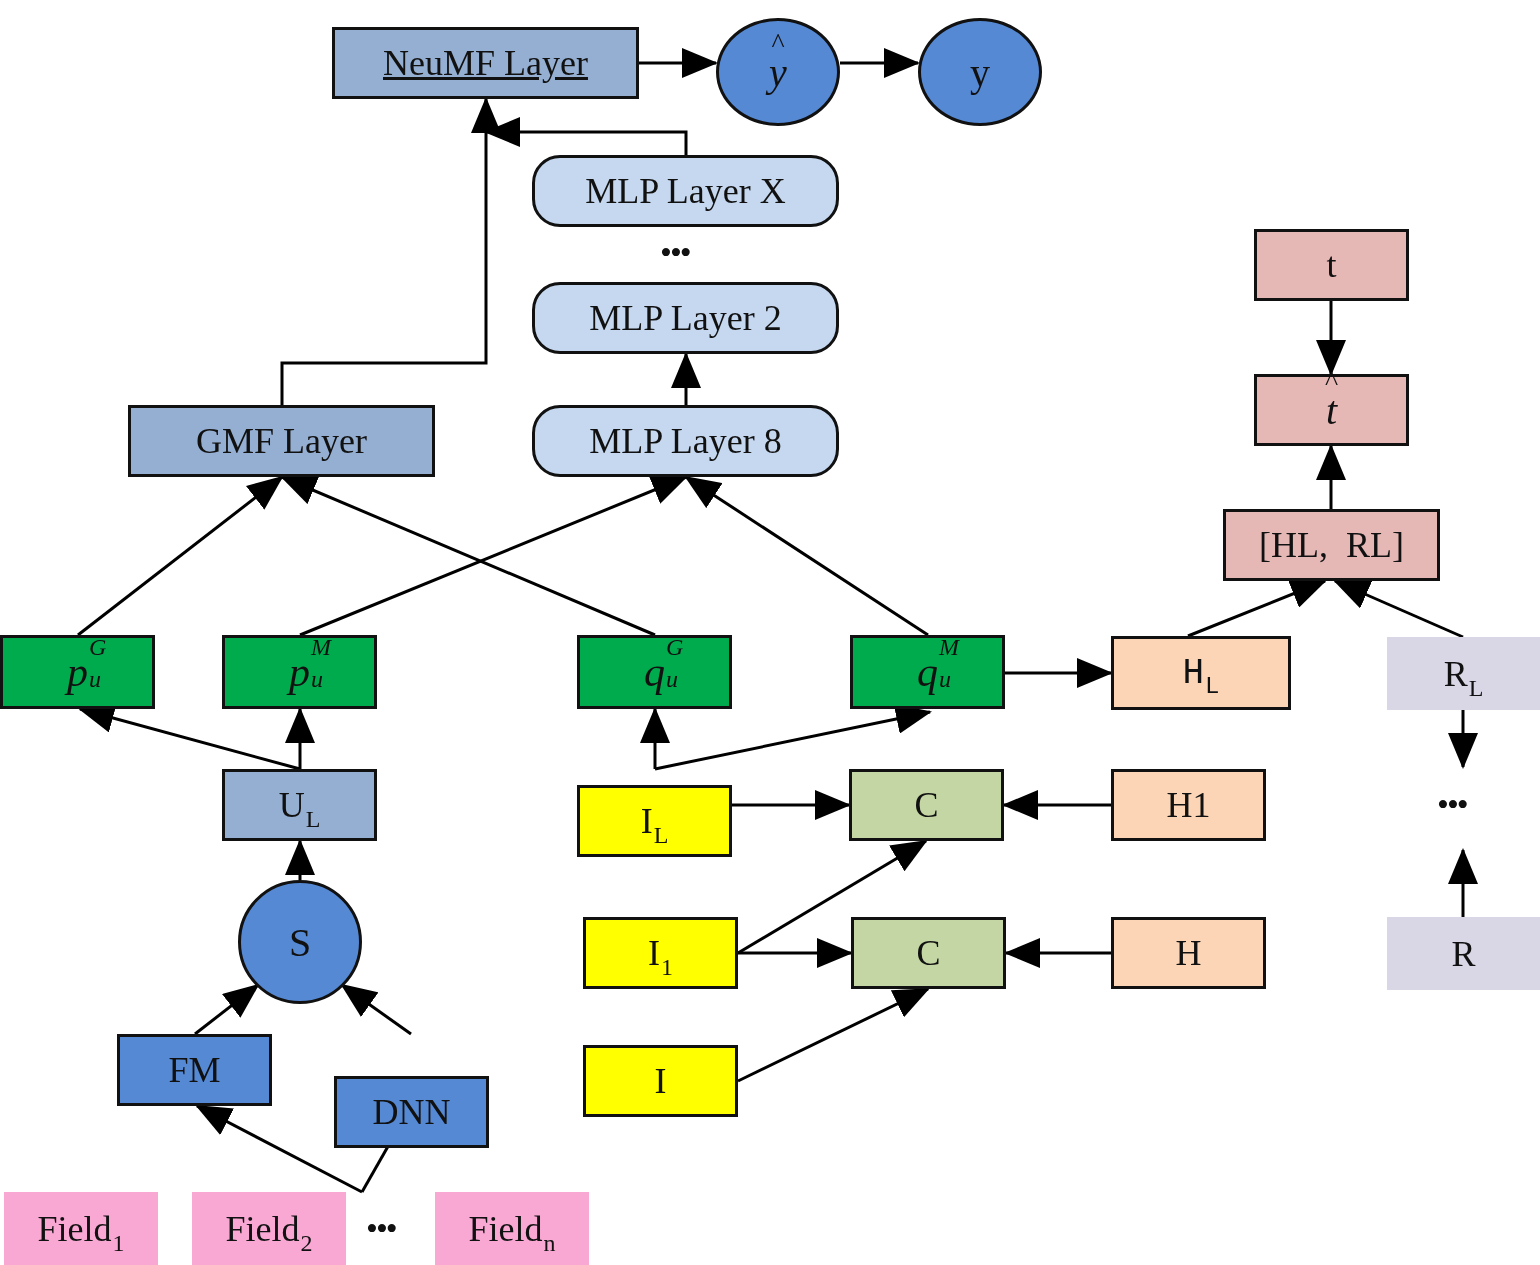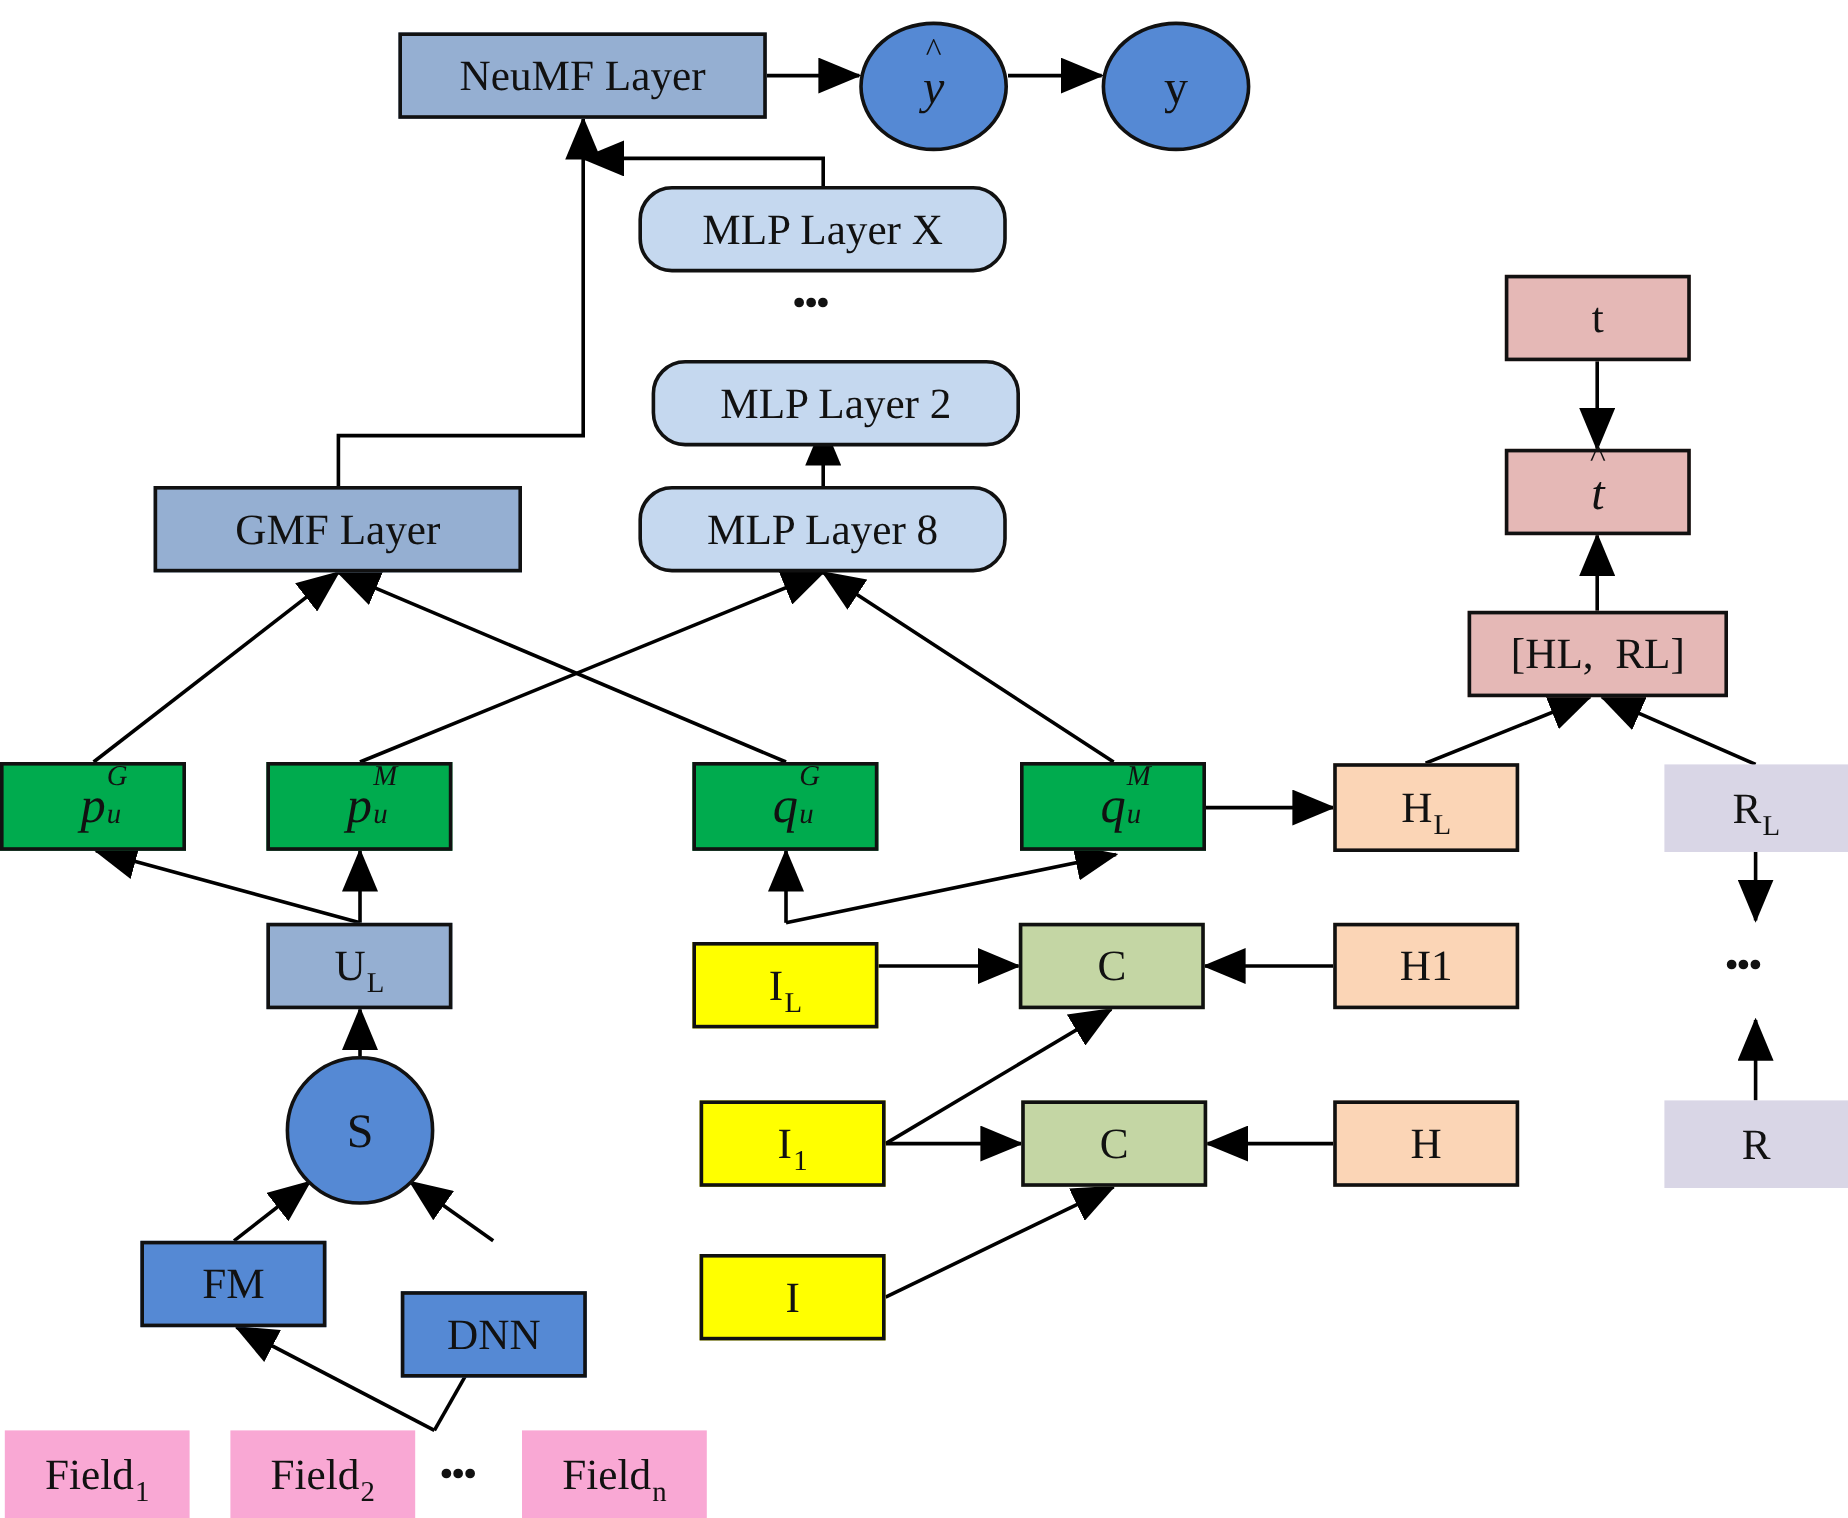--- a/index.html
+++ b/index.html
@@ -68,35 +68,35 @@
       <polyline points="1111,953 1006,953" fill="none" stroke="#000" stroke-width="3" marker-end="url(#ahb)"></polyline>
       <polyline points="738,1081 928,989" fill="none" stroke="#000" stroke-width="3" marker-end="url(#ahb)"></polyline>
       <polyline points="1188,636 1325,581" fill="none" stroke="#000" stroke-width="3" marker-end="url(#ahb)"></polyline>
       <polyline points="1463,637 1335,581" fill="none" stroke="#000" stroke-width="3" marker-end="url(#ahb)"></polyline>
       <polyline points="1331,509 1331,446" fill="none" stroke="#000" stroke-width="3" marker-end="url(#ahb)"></polyline>
       <polyline points="1331,301 1331,374" fill="none" stroke="#000" stroke-width="3" marker-end="url(#ahb)"></polyline>
       <polyline points="1463,710 1463,767" fill="none" stroke="#000" stroke-width="3" marker-end="url(#ahb)"></polyline>
       <polyline points="1463,917 1463,850" fill="none" stroke="#000" stroke-width="3" marker-end="url(#ahb)"></polyline>
     </svg>
 
-  <div class="node box c-neumf" style="left:332px;top:27px;width:307px;height:72px;">
+  <div class="node box c-neumf" style="left:332px;top:27px;width:307px;height:72px;text-decoration:underline;">
     <span>NeuMF Layer</span>
   </div>
   <div class="node circle c-blue" style="left:716px;top:18px;width:124px;height:108px;">
     <span class="hat" style="font-size:40px;">y</span>
   </div>
   <div class="node circle c-blue" style="left:918px;top:18px;width:124px;height:108px;">
     <span style="font-size:40px;">y</span>
   </div>
 
   <div class="node box c-mlp" style="left:532px;top:155px;width:307px;height:72px;">
     <span>MLP Layer X</span>
   </div>
   <div class="dots" style="left:660px;top:236px;font-size:34px;">•••</div>
-  <div class="node box c-mlp" style="left:532px;top:300px;width:307px;height:72px;margin-left:11px;">
+  <div class="node box c-mlp" style="left:532px;top:282px;width:307px;height:72px;">
     <span>MLP Layer 2</span>
   </div>
   <div class="node box c-mlp" style="left:532px;top:405px;width:307px;height:72px;">
     <span>MLP Layer 8</span>
   </div>
   <div class="node box c-neumf" style="left:128px;top:405px;width:307px;height:72px;">
     <span>GMF Layer</span>
   </div>
 
   <div class="node box c-green" style="left:0px;top:635px;width:155px;height:74px;">
@@ -165,21 +165,21 @@
   </div>
   <div class="node box c-olive" style="left:851px;top:917px;width:155px;height:72px;">
     <span>C</span>
   </div>
   <div class="node box c-peach" style="left:1111px;top:769px;width:155px;height:72px;">
     <span>H1</span>
   </div>
   <div class="node box c-peach" style="left:1111px;top:917px;width:155px;height:72px;">
     <span>H</span>
   </div>
-  <div class="node box c-peach" style="left:1111px;top:636px;width:155px;height:74px;">
+  <div class="node box c-peach" style="left:1111px;top:636px;width:180px;height:74px;font-family:Liberation Mono, monospace;">
     <span><span>H</span><span class="sub">L</span></span>
   </div>
 
   <div class="node box c-rose" style="left:1254px;top:229px;width:155px;height:72px;">
     <span>t</span>
   </div>
   <div class="node box c-rose" style="left:1254px;top:374px;width:155px;height:72px;">
     <span class="hat" style="font-size:40px;">t</span>
   </div>
   <div class="node noborder c-lav" style="left:1387px;top:637px;width:153px;height:73px;">

